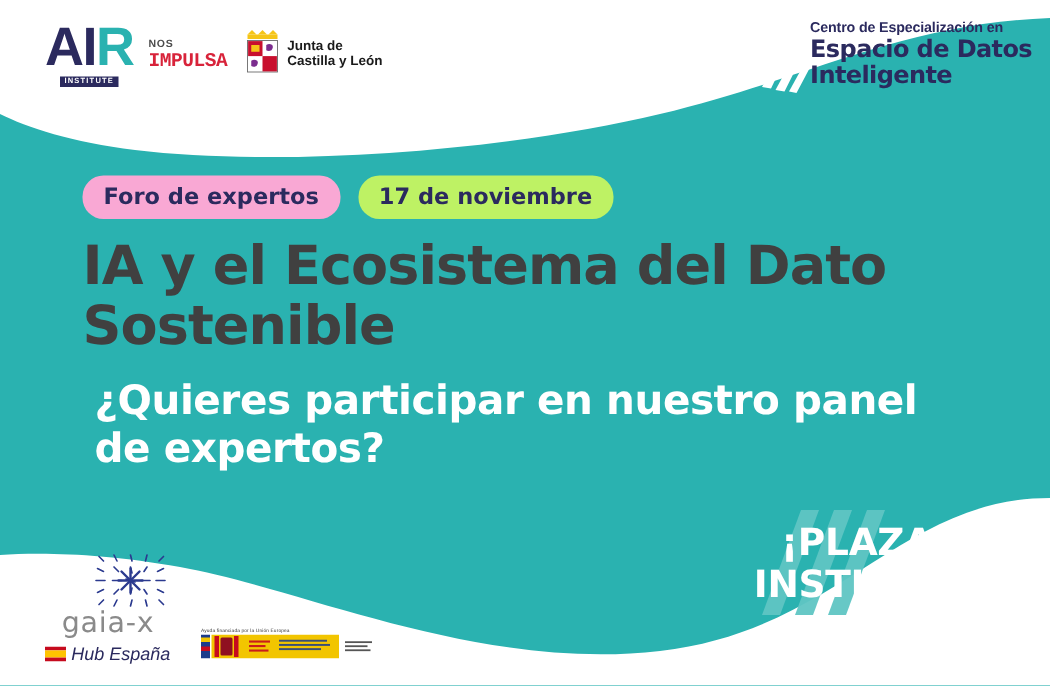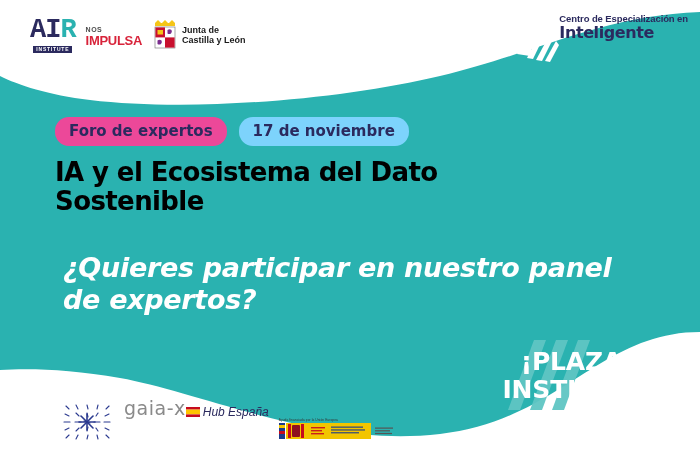--- a/index.html
+++ b/index.html
@@ -21,32 +21,32 @@
   
   #top-logos{
     position:absolute;left:0;top:0;width:260px;height:70px;
     display:flex;align-items:center;gap:10px;
     padding-left:30px;
     z-index:5;
   }
 
   
   .air-logo{display:flex;flex-direction:column;align-items:center;line-height:1;}
-  .air-main{font-size:27px;font-weight:bold;letter-spacing:-1px;
-            font-family:Liberation Mono, monospace;text-align:center;}
+  .air-main{font-size:36px;font-weight:bold;letter-spacing:-1px;
+            font-family:Liberation Sans, sans-serif;text-align:center;}
   .air-ai{color:#2B2A5E;}
   .air-r{color:#2AB2B0;}
   .air-sub{font-size:5px;font-weight:bold;color:#2B2A5E;letter-spacing:0.8px;
            background:#2B2A5E;color:#fff;padding:1px 3px;margin-top:2px;}
 
   
   .impulsa{display:flex;flex-direction:column;line-height:1;padding-top:3px;}
   .impulsa-nos{font-size:7px;font-weight:bold;color:#4B4B4B;letter-spacing:0.5px;}
   .impulsa-main{font-size:13px;font-weight:bold;color:#D8233A;letter-spacing:-0.3px;
-                font-family:Liberation Sans, sans-serif;margin-top:1px;}
+                font-family:Liberation Mono, monospace;margin-top:1px;}
 
   
   .junta{display:flex;align-items:center;gap:4px;}
   .junta-txt{font-size:9px;font-weight:bold;color:#1A1A1A;line-height:1.15;white-space:nowrap;}
 
   
   #ceedi{
     position:absolute;right:12px;top:14px;
     display:flex;align-items:flex-start;gap:0;
     z-index:6;
@@ -56,49 +56,49 @@
   .ceedi-big{font-size:16px;font-weight:bold;color:#2B2A5E;letter-spacing:-0.4px;
              font-family:"DejaVu Sans", sans-serif;line-height:1.08;}
 
   
   #badges{position:absolute;left:55px;top:117px;display:flex;gap:12px;z-index:5;}
   .badge{
     border-radius:14px;padding:5px 14px 6px 14px;
     font-size:15px;font-weight:bold;color:#2B2A5E;
     font-family:"DejaVu Sans", sans-serif;white-space:nowrap;
   }
-  .badge-a{background:#ec4899;}
-  .badge-b{background:#7dd3fc;}
+  .badge-a{background:#f9a8d4;}
+  .badge-b{background:#bef264;}
 
   
   #headline{
     position:absolute;left:55px;top:158px;width:600px;z-index:5;
-    font-size:26px;font-weight:bold;color:#000000;line-height:1.12;
+    font-size:36px;font-weight:bold;color:#404040;line-height:1.12;
     letter-spacing:-0.6px;font-family:"DejaVu Sans", sans-serif;
   }
   #subhead{
     position:absolute;left:63px;top:252px;width:600px;z-index:5;
     font-size:27px;font-weight:bold;color:#ffffff;line-height:1.18;
-    letter-spacing:-0.3px;font-family:"DejaVu Sans", sans-serif;font-style:italic;
+    letter-spacing:-0.3px;font-family:"DejaVu Sans", sans-serif;
   }
 
   
   #plazas{
     position:absolute;right:42px;top:348px;z-index:6;
     font-size:25px;font-weight:bold;color:#ffffff;line-height:1.12;
     letter-spacing:-0.2px;text-align:center;
     font-family:"DejaVu Sans", sans-serif;
   }
 
   
   #bottom-logos{
     position:absolute;left:20px;bottom:14px;z-index:6;
     display:flex;align-items:flex-end;gap:10px;
   }
-  .gaia-wrap{display:flex;align-items:flex-start;}
+  .gaia-wrap{display:flex;flex-direction:column;align-items:center;}
   .gaia-name{font-size:19px;color:#8A8A8A;letter-spacing:0.5px;line-height:1;
              font-family:"DejaVu Sans", sans-serif;margin-top:-2px;}
   .gaia-hub{display:flex;align-items:center;gap:3px;margin-top:4px;font-style:italic;}
   .gaia-hub-txt{font-size:12px;color:#2B2A5E;font-weight:normal;}
   .flag{width:14px;height:10px;display:block;}
 
   
   .gob{display:flex;flex-direction:column;margin-bottom:4px;}
   .gob-note{font-size:3.2px;color:#333;margin-bottom:1px;letter-spacing:0.1px;}
   .gob-bar{display:flex;align-items:stretch;height:16px;}
@@ -168,20 +168,21 @@
     <svg width="44" height="50" viewBox="0 0 44 50">
       <g fill="#ffffff">
         <path d="M2,40 L18,8 C19.5,5.5 23,6.5 22.5,9.5 L15,42 Z"></path>
         <polygon points="12,44 27,14 32,16 18,45"></polygon>
         <polygon points="21,46 35,20 39,23 27,47"></polygon>
         <polygon points="30,47 41,27 44,31 35,48"></polygon>
       </g>
     </svg>
     <div class="ceedi-text">
       <div class="ceedi-small">Centro de Especialización en</div>
+      <div class="ceedi-big">Espacio de Datos</div>
       <div class="ceedi-big">Inteligente</div>
     </div>
   </div>
 
   <div id="badges">
     <div class="badge badge-a">Foro de expertos</div>
     <div class="badge badge-b">17 de noviembre</div>
   </div>
 
   <div id="headline">

